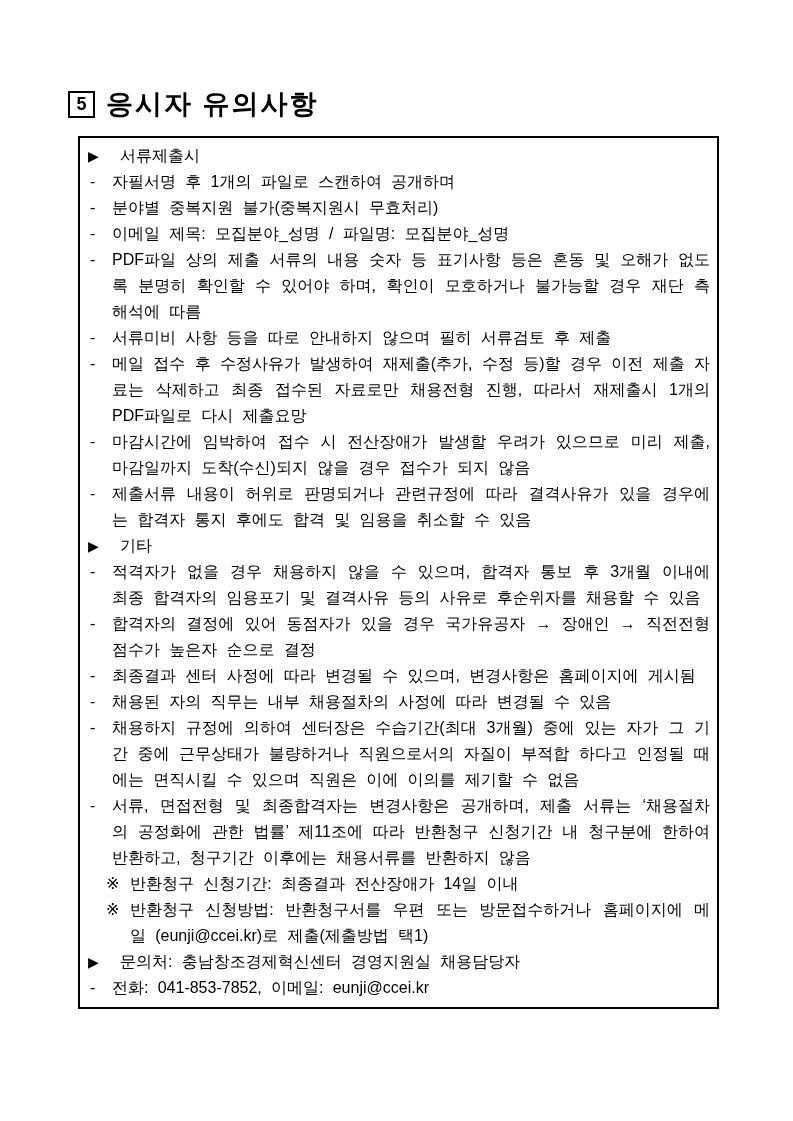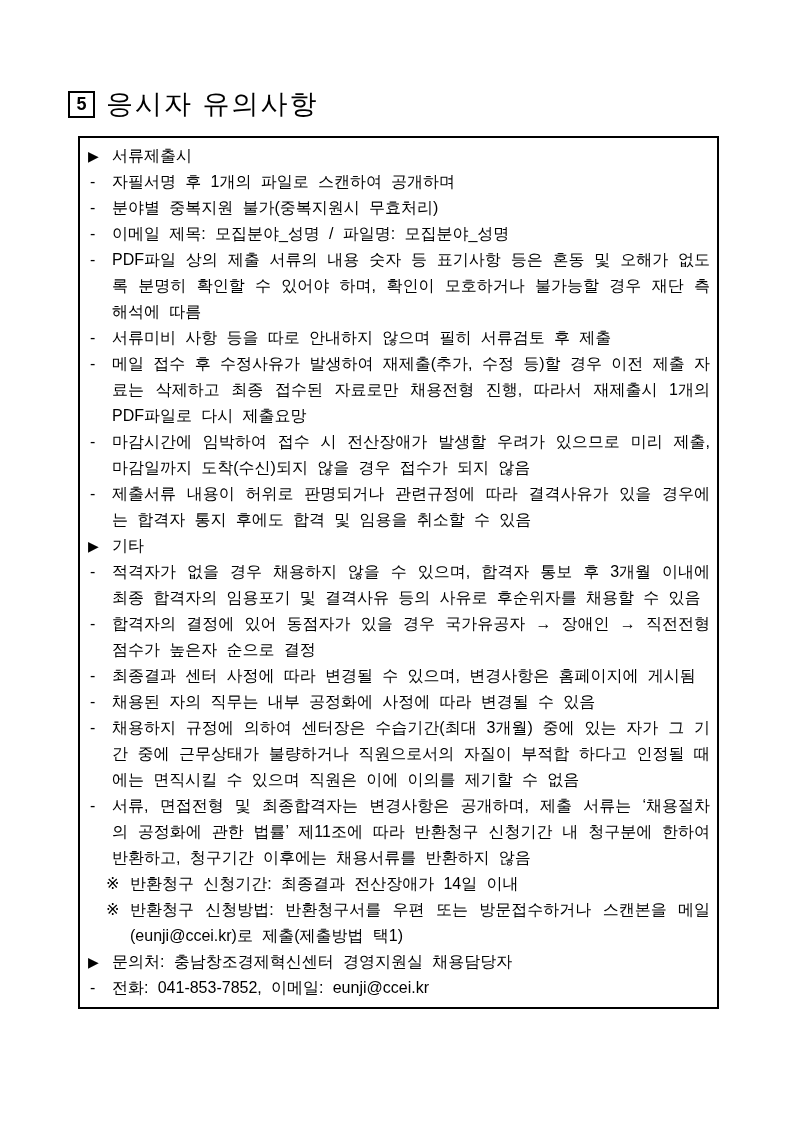--- a/index.html
+++ b/index.html
@@ -31,21 +31,21 @@
     border: 2px solid #000;
     display: flex;
     align-items: center;
     justify-content: center;
     font-size: 18px;
     font-weight: bold;
     line-height: 1;
   }
   .title-text {
     font-size: 27px;
-    font-weight: 400;
+    font-weight: 700;
     letter-spacing: 2px;
     white-space: nowrap;
   }
   .notice-box {
     position: absolute;
     top: 136px;
     left: 78px;
     width: 641px;
     border: 2px solid #000;
     padding: 5px 7px 6px 8px;
@@ -64,20 +64,21 @@
     font-size: 14px;
     padding-left: 0;
   }
   .item .text {
     flex: 1 1 auto;
     text-align: justify;
     word-spacing: 0.30em;
   }
   .item.section .text {
     text-align: left;
+    margin-left: 8px;
   }
   .item.sub {
     padding-left: 16px;
   }
   .item.sub .marker {
     flex: 0 0 26px;
   }
 </style>
 </head>
 <body>
@@ -151,41 +152,41 @@
       <span class="text">합격자의 결정에 있어 동점자가 있을 경우 국가유공자 → 장애인 → 직전전형 점수가 높은자 순으로 결정</span>
     </div>
 
     <div class="item">
       <span class="marker">-</span>
       <span class="text">최종결과 센터 사정에 따라 변경될 수 있으며, 변경사항은 홈페이지에 게시됨</span>
     </div>
 
     <div class="item">
       <span class="marker">-</span>
-      <span class="text">채용된 자의 직무는 내부 공정화에 사정에 따라 변경될 수 있음</span>
+      <span class="text">채용된 자의 직무는 내부 채용절차의 사정에 따라 변경될 수 있음</span>
     </div>
 
     <div class="item">
       <span class="marker">-</span>
       <span class="text">채용하지 규정에 의하여 센터장은 수습기간(최대 3개월) 중에 있는 자가 그 기간 중에 근무상태가 불량하거나 직원으로서의 자질이 부적합 하다고 인정될 때에는 면직시킬 수 있으며 직원은 이에 이의를 제기할 수 없음</span>
     </div>
 
     <div class="item">
       <span class="marker">-</span>
       <span class="text">서류, 면접전형 및 최종합격자는 변경사항은 공개하며, 제출 서류는 ‘채용절차의 공정화에 관한 법률’ 제11조에 따라 반환청구 신청기간 내 청구분에 한하여 반환하고, 청구기간 이후에는 채용서류를 반환하지 않음</span>
     </div>
 
     <div class="item sub">
       <span class="marker">※</span>
       <span class="text">반환청구 신청기간: 최종결과 전산장애가 14일 이내</span>
     </div>
 
     <div class="item sub">
       <span class="marker">※</span>
-      <span class="text">반환청구 신청방법: 반환청구서를 우편 또는 방문접수하거나 스캔본을 메일 (eunji@ccei.kr)로 제출(제출방법 택1)</span>
+      <span class="text">반환청구 신청방법: 반환청구서를 우편 또는 방문접수하거나 홈페이지에 메일 (eunji@ccei.kr)로 제출(제출방법 택1)</span>
     </div>
 
     <div class="item section">
       <span class="marker">▶</span>
       <span class="text">문의처: 충남창조경제혁신센터 경영지원실 채용담당자</span>
     </div>
 
     <div class="item">
       <span class="marker">-</span>
       <span class="text">전화: 041-853-7852, 이메일: eunji@ccei.kr</span>

